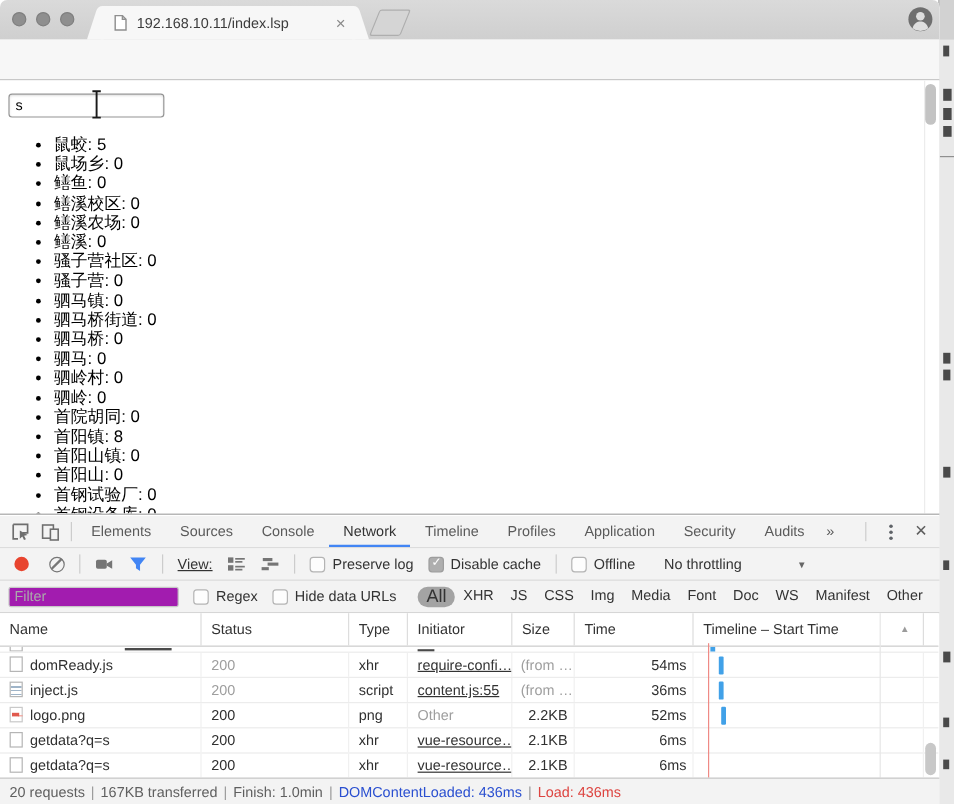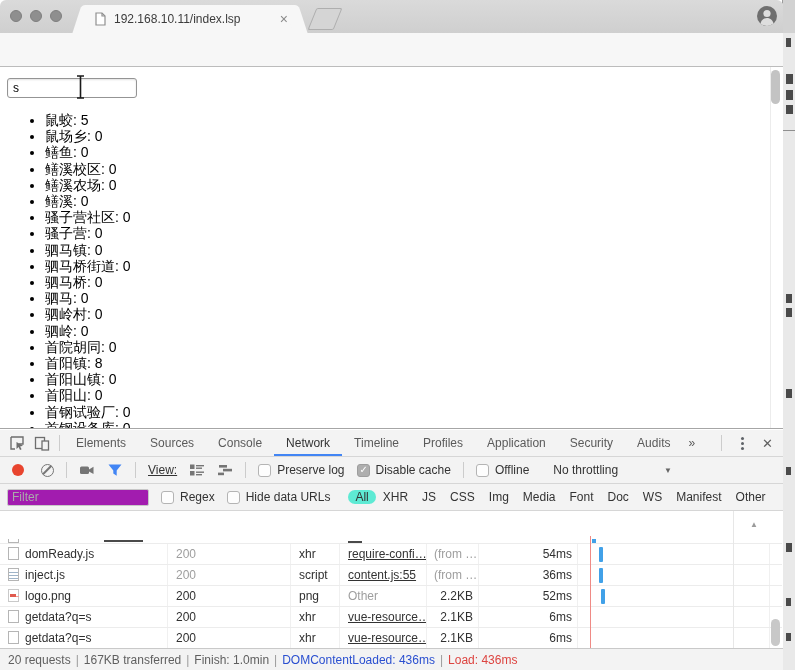--- a/index.html
+++ b/index.html
@@ -75,21 +75,21 @@
   .cb { position:relative; width:13px; height:13px; border:1px solid #b4b4b4; border-radius:3px; background:#fdfdfd; margin-left:12px; flex:none; }
   .cb.checked { background:#aeaeae; border-color:#9d9d9d; }
   .cb.checked::after { content:"✓"; position:absolute; left:2px; top:-1px; color:#fff; font-size:10px; }
   .cb-label { margin-left:6px; color:#333; white-space:nowrap; }
   .throttle { margin-left:24px; color:#333; }
   .caret { margin-left:46px; font-size:8px; color:#666; }
 
   .dt-filterbar { position:absolute; left:0; top:55px; width:783px; height:27px; background:#f3f3f3; border-bottom:1px solid #d6d6d6; display:flex; align-items:center; }
   .filter-input { width:142px; height:17px; margin-left:7px; border:1px solid #c7c7c7; border-radius:2px; padding:0 4px; font-size:12px; background:#a21caf; font-family:inherit; }
   .filter-input::placeholder { color:#aaa; }
-  .pill { margin-left:8px; padding:1px 8px; border-radius:9px; background:#5eead4; color:#fff; font-size:12px; }
+  .pill { margin-left:8px; padding:1px 8px; border-radius:9px; background:#a3a3a3; color:#fff; font-size:15px; }
   .ftypes { display:flex; margin-left:10px; }
   .ftype { padding:0 7px; color:#333; white-space:nowrap; }
 
   
   .dt-thead { position:absolute; left:0; top:82px; width:782px; height:28px; background:#fff; border-bottom:1px solid #c4c4c4; display:flex; }
   .th { height:27px; line-height:27px; padding-left:8px; color:#333; border-right:1px solid #ddd; white-space:nowrap; overflow:hidden; }
   .col-name{width:168px;} .col-status{width:123px;} .col-type{width:49px;} .col-init{width:87px;}
   .col-size{width:52px;} .col-time{width:99px;} .col-tl{width:192px;}
   .sort-tri { position:absolute; left:750px; top:91px; font-size:8px; color:#9b9b9b; }
 
@@ -328,20 +328,30 @@
             <span class="ftype">Img</span>
             <span class="ftype">Media</span>
             <span class="ftype">Font</span>
             <span class="ftype">Doc</span>
             <span class="ftype">WS</span>
             <span class="ftype">Manifest</span>
             <span class="ftype">Other</span>
           </div>
       </div>
 
+      <div class="dt-thead">
+
+      <span class="th col-name">Name</span>
+          <span class="th col-status">Status</span>
+          <span class="th col-type">Type</span>
+          <span class="th col-init">Initiator</span>
+          <span class="th col-size">Size</span>
+          <span class="th col-time">Time</span>
+          <span class="th col-tl">Timeline – Start Time</span>
+        </div>
       <span class="sort-tri">▲</span>
 
       <div class="dt-rows">
         <div class="partial-row">
           <span class="pr-icon"></span>
           <span class="pr-s1"></span>
           <span class="pr-s2"></span>
           <span class="pr-bar"></span>
         </div>
         <div>

